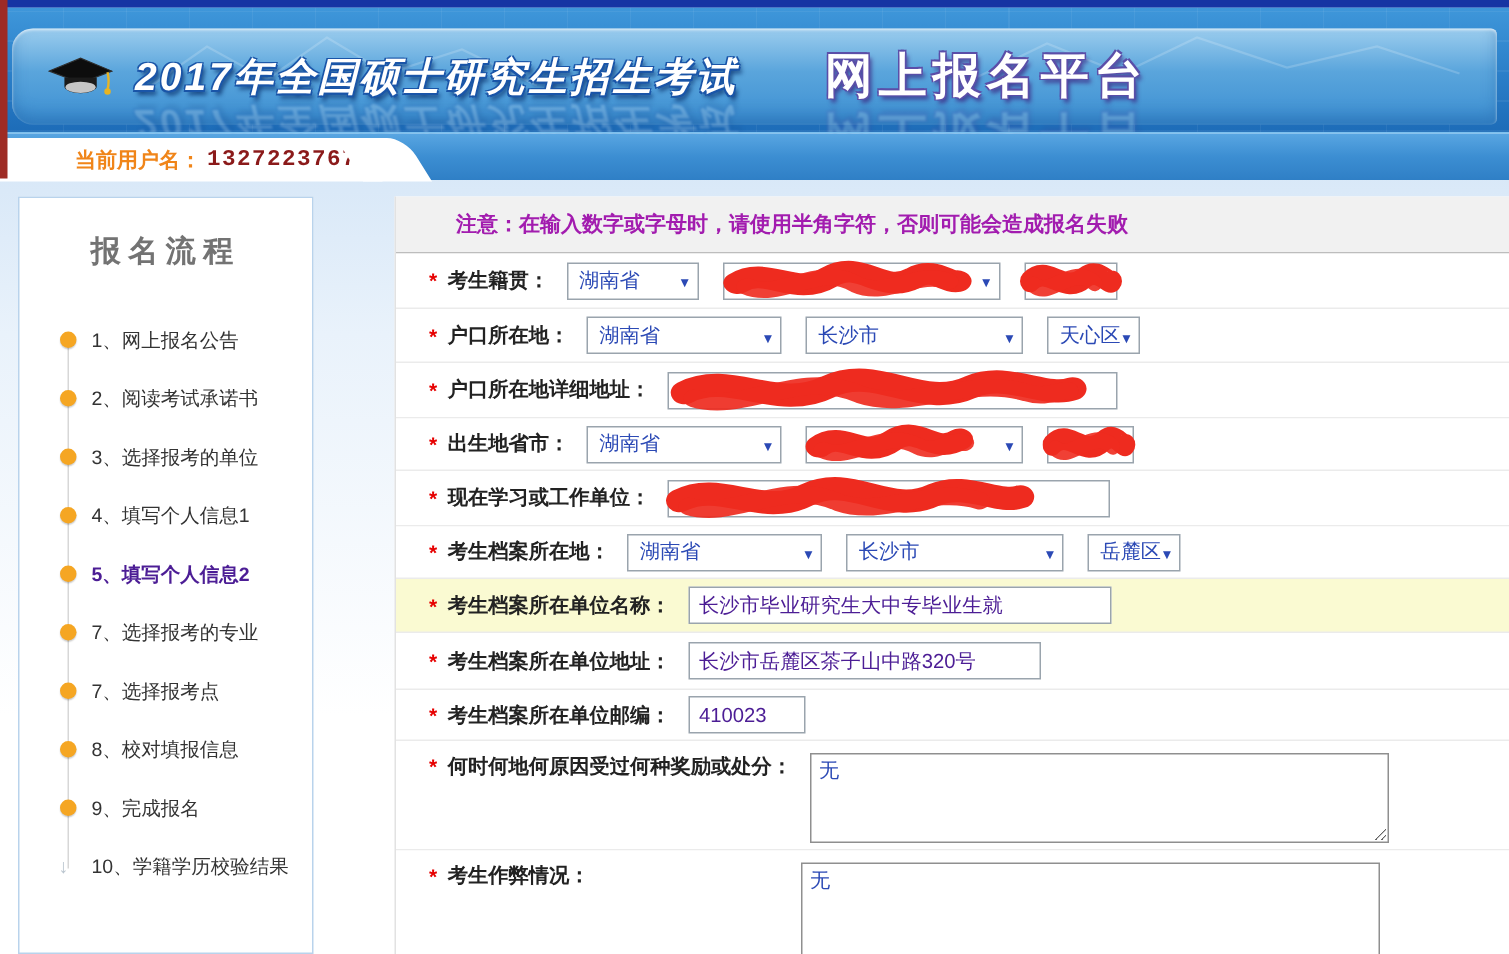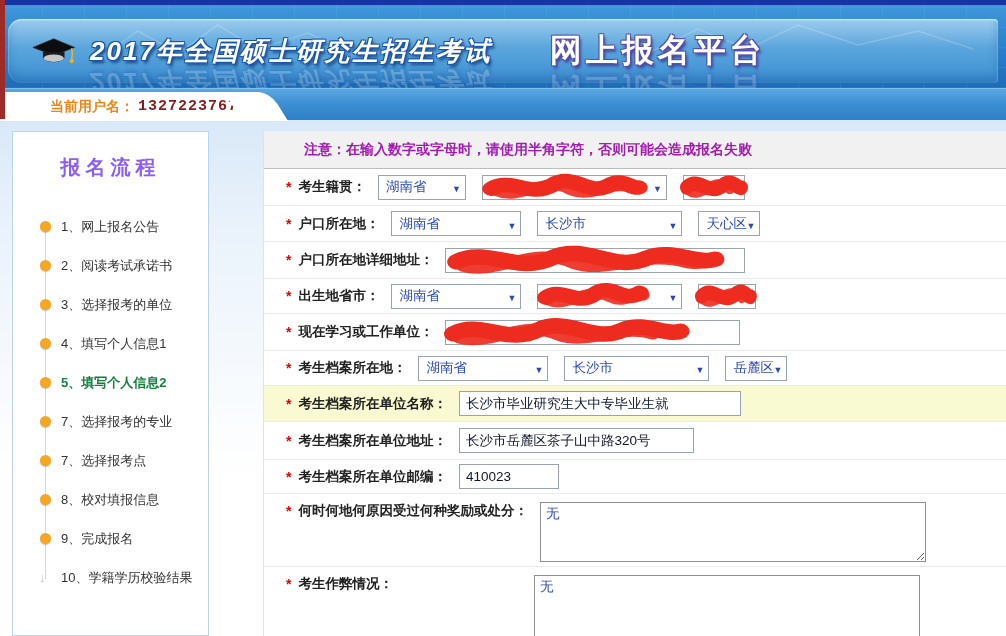--- a/index.html
+++ b/index.html
@@ -30,28 +30,28 @@
     background:linear-gradient(180deg,#59a6e2 0%,#3c8ed2 50%,#2f7fc6 100%);border-top:1px solid #7cc0ee;box-sizing:border-box;}
   #usertab{position:absolute;left:0;top:3px;width:205px;height:29px;background:#fff;border-radius:0 10px 0 0;
     display:flex;align-items:center;padding-left:50px;font-family:Liberation Mono, monospace;}
   #usertab::after{content:"";position:absolute;right:-24px;top:0;width:46px;height:100%;background:#fff;transform:skewX(32deg);border-radius:0 12px 0 0;}
   .user-label{font-size:14px;font-weight:bold;color:#f08519;white-space:nowrap;}
   .user-name{font-size:15px;font-weight:bold;color:#8b1a1a;margin-left:4px;letter-spacing:1px;white-space:nowrap;}
   #redstrip{position:absolute;left:0;top:0;width:5px;height:119px;background:#9e2b25;z-index:5;}
 
   
   #sidebar{position:absolute;left:12px;top:131px;width:197px;height:505px;background:#fff;border:1px solid #b9d3ec;box-sizing:border-box;}
-  #sb-title{margin-top:22px;text-align:center;font-size:20px;font-weight:bold;color:#8b5cf6;letter-spacing:5px;}
+  #sb-title{margin-top:22px;text-align:center;font-size:20px;font-weight:bold;color:#737373;letter-spacing:5px;}
   #steps{list-style:none;margin:26px 0 0 0;padding:0;position:relative;}
   #steps::before{content:"";position:absolute;left:32px;top:18px;bottom:18px;border-left:1px solid #d7d7d7;}
   .step{position:relative;height:39px;display:flex;align-items:center;padding-left:48px;font-size:13px;color:#333;cursor:pointer;}
   .step .marker{position:absolute;left:27px;width:11px;height:11px;border-radius:50%;background:#f5a623;box-shadow:0 1px 1px rgba(0,0,0,.2);}
   .step.arrow .marker{background:none;box-shadow:none;border-radius:0;left:26px;width:auto;height:auto;color:#b9c4ce;font-size:13px;font-weight:bold;}
   .step.arrow .marker::after{content:"\2193";}
-  .step.current span.lbl{color:#15803d;font-weight:bold;}
+  .step.current span.lbl{color:#4c1d95;font-weight:bold;}
 
   
   #main{position:absolute;left:263px;top:131px;width:743px;height:505px;background:#fff;border-left:1px solid #e2e2e2;box-sizing:border-box;}
   #form-hd{height:37px;background:#f1f1f1;border-bottom:1px solid #bdbdbd;display:flex;align-items:center;padding-left:32px;}
   #form-hd .ft{font-size:14px;font-weight:bold;color:#333;}
   #form-hd .fn{font-size:14px;font-weight:bold;color:#a21caf;margin-left:8px;}
 
   .row{display:flex;align-items:center;padding-left:22px;border-bottom:1px solid #ebebeb;box-sizing:border-box;background:#fff;}
   .row.hl{background:#fafad2;}
   .h37{height:37px}.h36{height:36px}.h35{height:35px}.h38{height:38px}.h34{height:34px}
@@ -62,22 +62,22 @@
   label.flabel{display:flex;align-items:center;font-size:13.5px;font-weight:bold;color:#222;white-space:nowrap;}
   .star{color:#e60000;margin-right:7px;font-weight:bold;font-size:14px;}
   .ctrls{display:flex;align-items:center;margin-left:12px;gap:16px;}
 
   .sel{position:relative;height:25px;border:1px solid #9aa4ad;background:#fff;display:flex;align-items:center;
        padding:0 18px 0 7px;color:#2b49b5;font-size:13.5px;box-sizing:border-box;cursor:pointer;white-space:nowrap;}
   .sel-arrow{position:absolute;right:4px;top:50%;transform:translateY(-50%);}
   .sel-arrow::after{content:"\25BC";font-size:9px;color:#2b49b5;}
   .w88{width:88px}.w185{width:185px}.w130{width:130px}.w145{width:145px}.w62{width:62px}.w58{width:58px}
 
-  .inp{height:25px;border:1px solid #9aa4ad;background:#fff;color:#0f172a;font-size:13.5px;padding:0 6px;box-sizing:border-box;font-family:inherit;}
-  .iw300{width:300px}.iw295{width:295px}.iw280{width:282px}.iw235{width:235px}.iw78{width:100px}
+  .inp{height:25px;border:1px solid #9aa4ad;background:#fff;color:#4c1d95;font-size:13.5px;padding:0 6px;box-sizing:border-box;font-family:inherit;}
+  .iw300{width:300px}.iw295{width:295px}.iw280{width:282px}.iw235{width:235px}.iw78{width:78px}
 
   .ta{width:386px;height:60px;border:1px solid #8f8f8f;color:#2b49b5;font-size:13.5px;padding:2px 5px;box-sizing:border-box;
       font-family:inherit;resize:both;margin-left:12px;}
   .ta.tall{height:92px;}
 
   .redact{position:relative;}
   .scrib{position:absolute;left:-4px;top:-3px;width:calc(100% + 8px);height:calc(100% + 6px);pointer-events:none;z-index:3;}
 </style>
 </head>
 <body>

